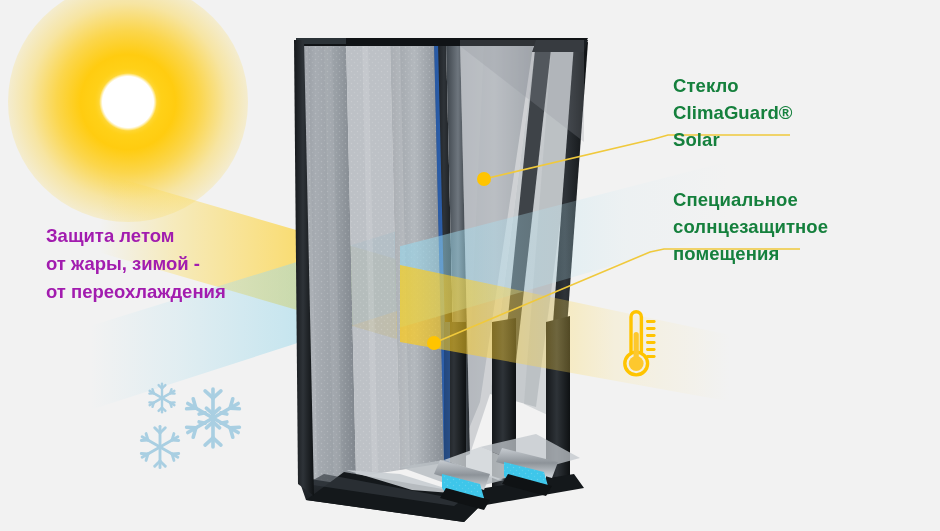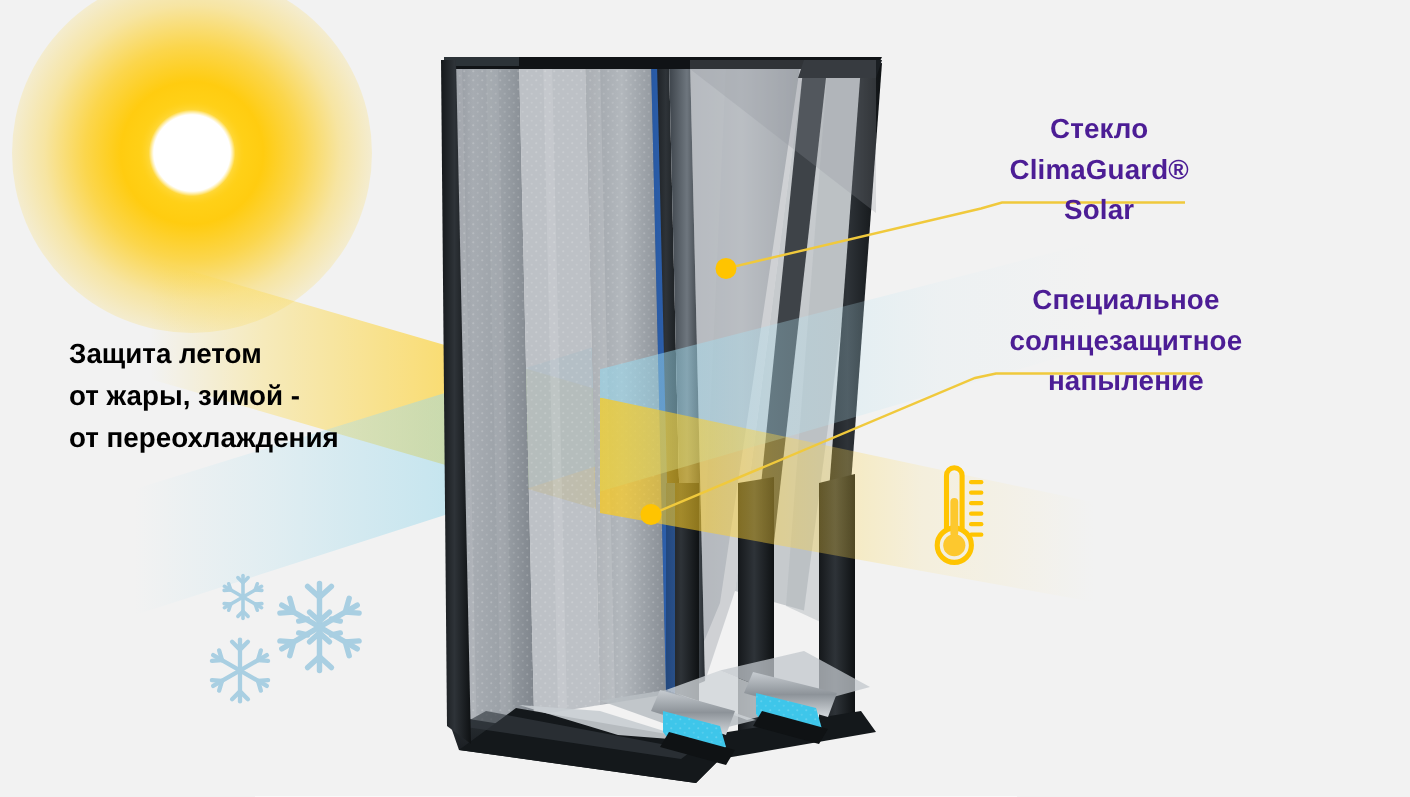--- a/index.html
+++ b/index.html
@@ -113,36 +113,35 @@
     left: 284px;
     top: 22px;
     width: 340px;
     height: 500px;
   }
   .unit svg { display: block; }
 
   
   .callout {
     position: absolute;
-    color: #4c1d95;
+    color: #15803d;
     font-size: 18.5px;
     line-height: 27px;
     font-weight: 700;
     letter-spacing: .1px;
     white-space: pre-line;
-    text-align: center;
   }
   .callout-1 { left: 673px; top: 72px; }
   .callout-2 { left: 673px; top: 186px; }
   .callout-3 { left: 673px; top: 298px; }
   .left-block {
     position: absolute;
     left: 46px;
     top: 222px;
-    color: #000000;
+    color: #a21caf;
     font-size: 18.5px;
     line-height: 28px;
     font-weight: 700;
     white-space: pre-line;
   }
 
   
   .leaders {
     position: absolute;
     left: 0; top: 0;
@@ -397,16 +396,16 @@
   <div class="left-block">Защита летом
 от жары, зимой -
 от переохлаждения</div>
 
   <div class="callout callout-1">Стекло
 ClimaGuard®
 Solar</div>
 
   <div class="callout callout-2">Специальное
 солнцезащитное
-напыление</div>
+помещения</div>
 
 
 </div>
 
 </body></html>

